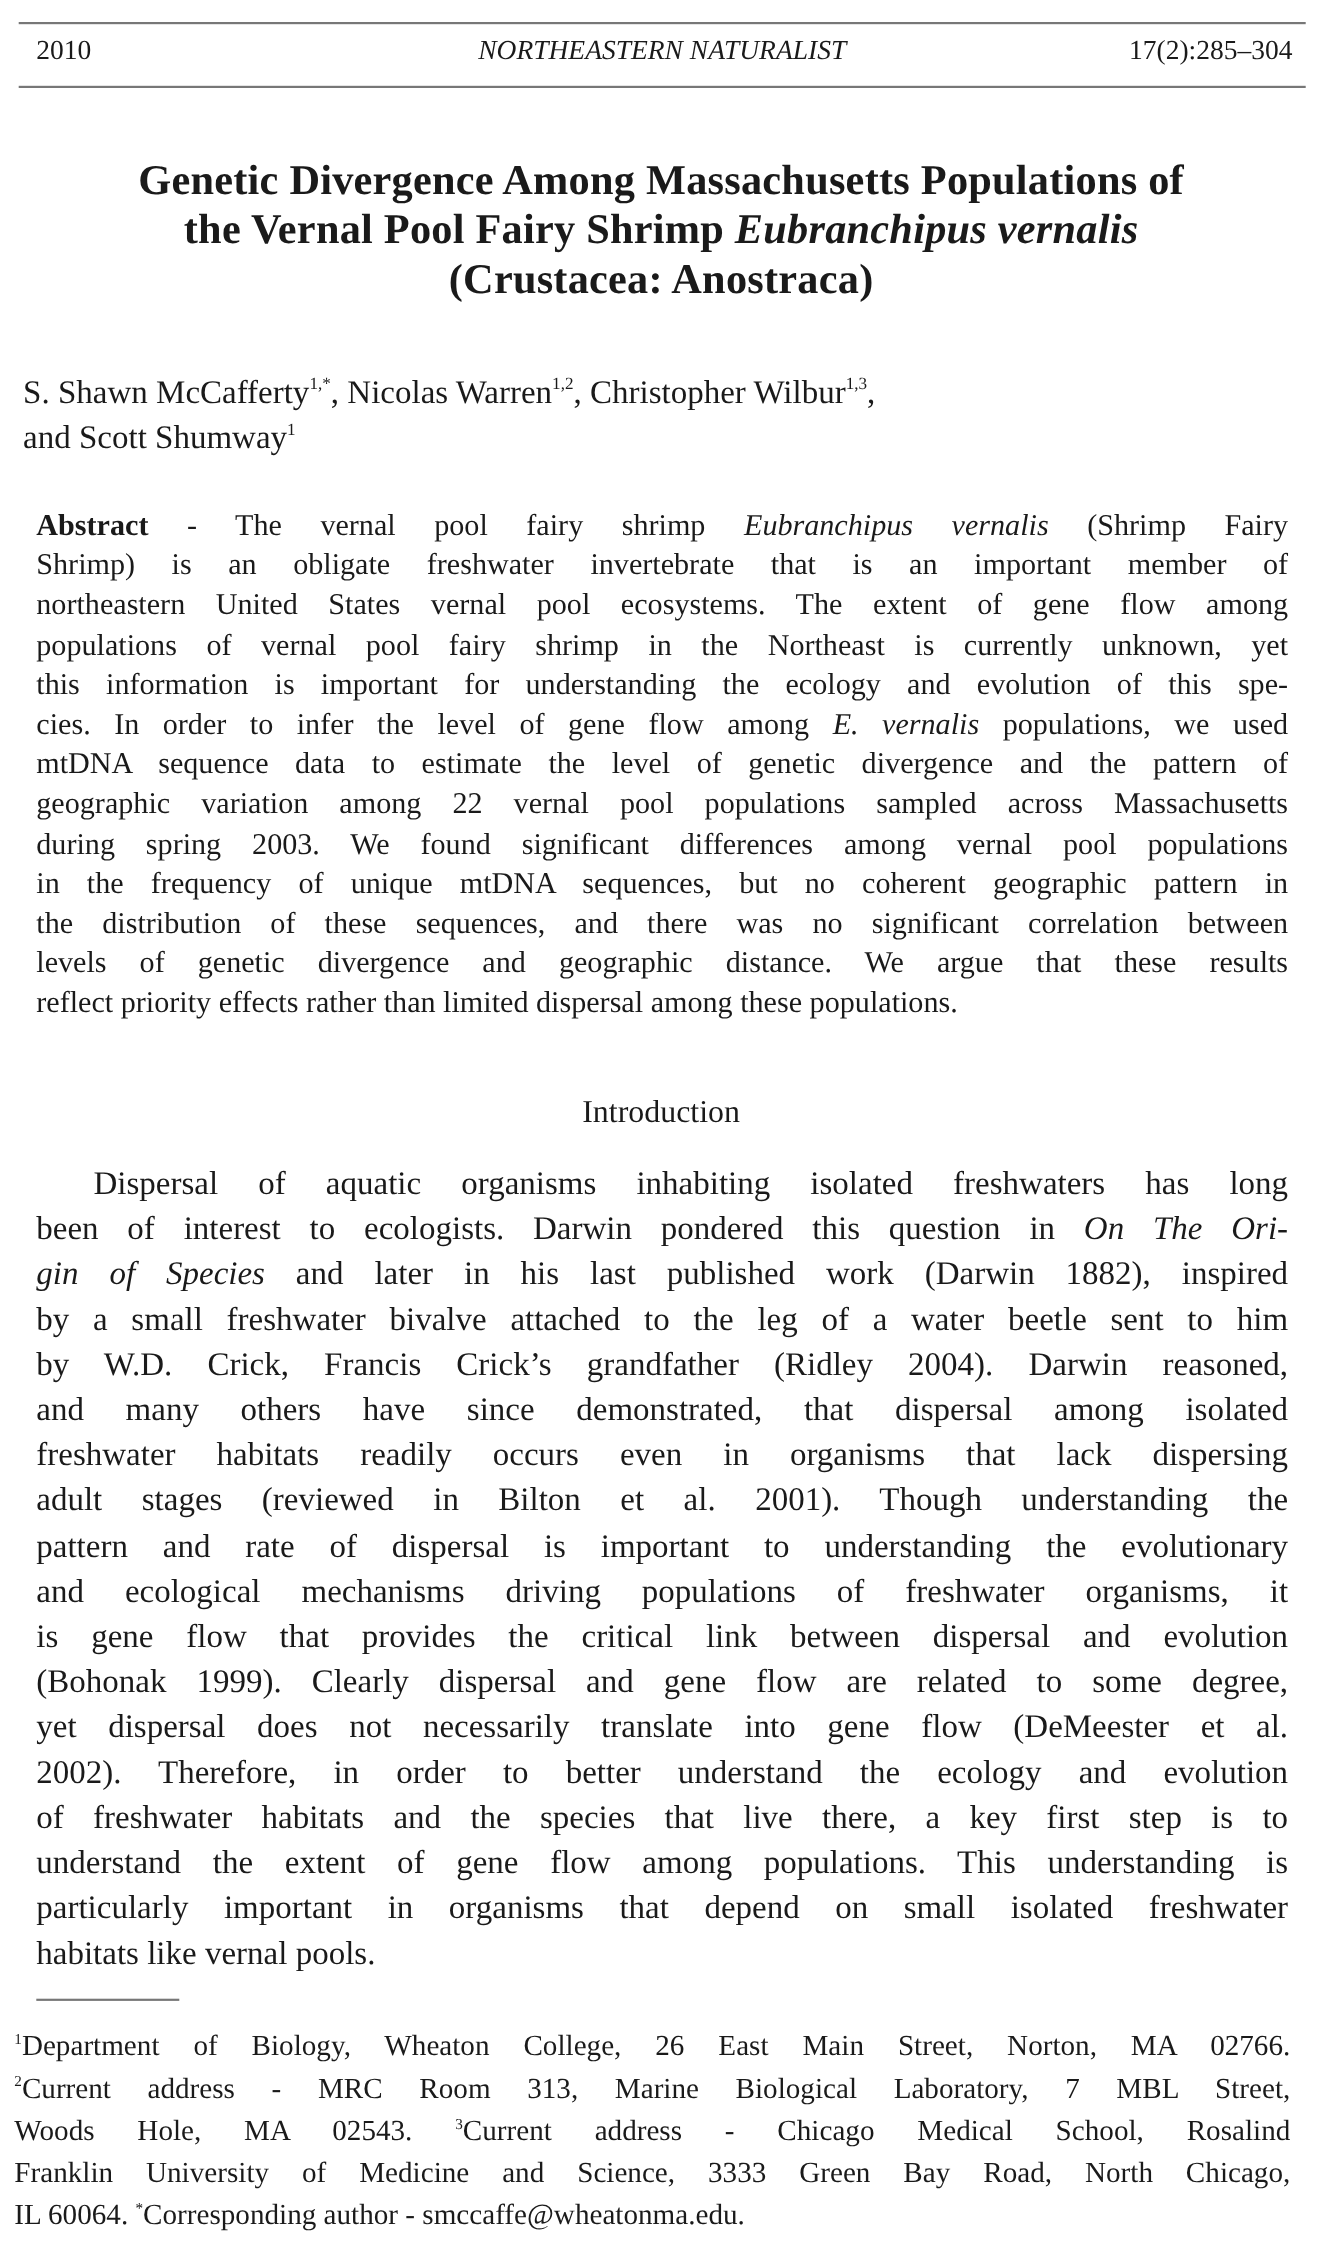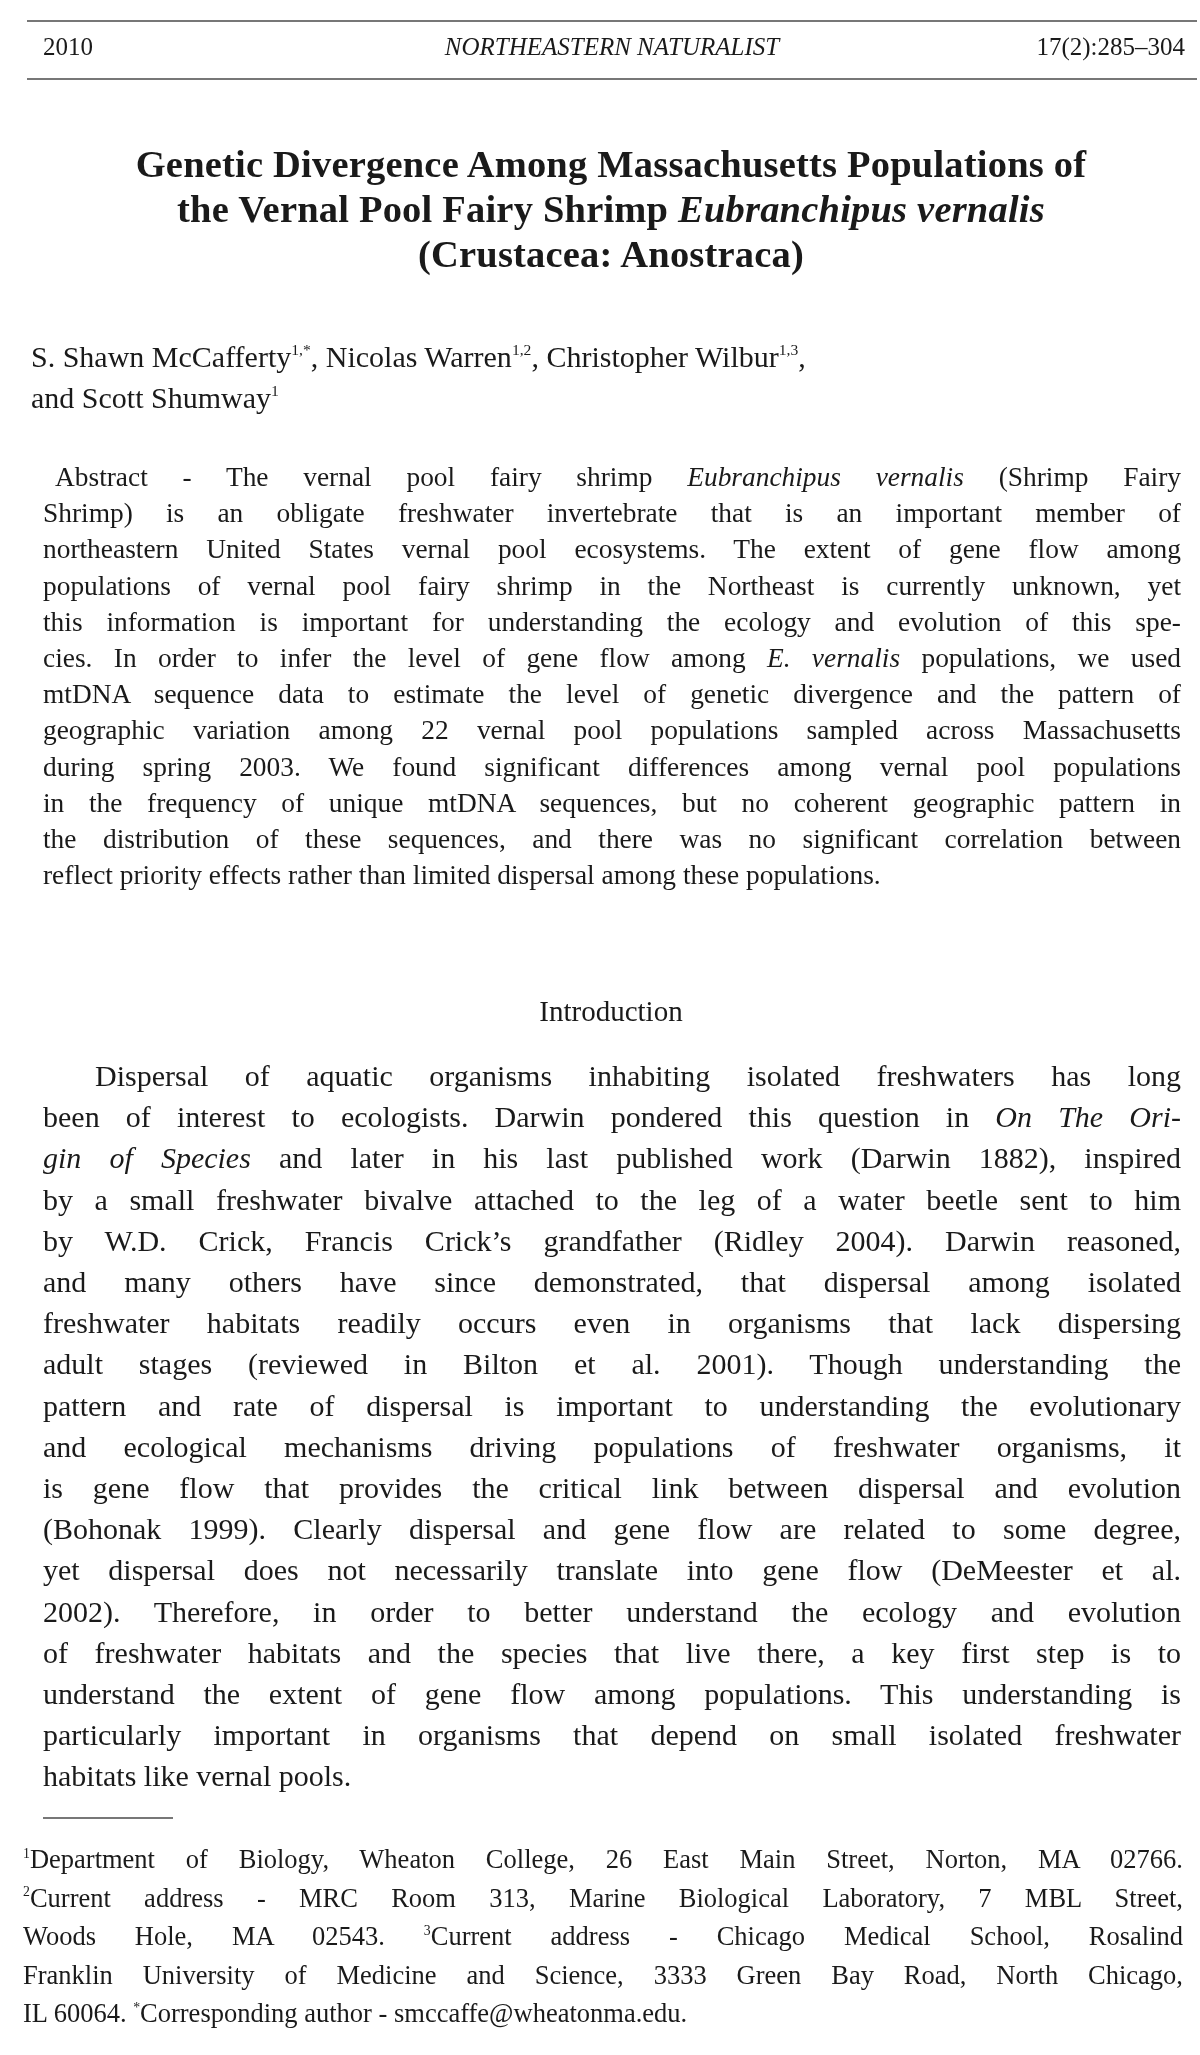--- a/index.html
+++ b/index.html
@@ -1,20 +1,20 @@
 <!DOCTYPE html>
 <html><head>
 <meta charset="utf-8">
 <style>
   html, body { margin: 0; padding: 0; background: #ffffff; }
   body {
     width: 1200px; height: 2055px; position: relative; overflow: hidden;
     font-family: "Liberation Serif", "DejaVu Serif", serif; color: #1a1a1a;
   }
-  .page { position: absolute; left: 11px; top: 0; width: 1060px; height: 2055px; }
+  .page { position: absolute; left: 1px; top: 0; width: 1060px; height: 2055px; }
 
   .running-head {
     position: absolute; left: 16px; width: 1170px; top: 20px; height: 56px;
     border-top: 2px solid #777; border-bottom: 2px solid #777;
   }
   .rh-year, .rh-journal, .rh-vol {
     position: absolute; top: 8px; font-size: 25px; line-height: 34px;
   }
   .rh-year { left: 16px; }
   .rh-journal { left: 0; right: 0; text-align: center; font-style: italic; letter-spacing: 0px; }
@@ -30,21 +30,21 @@
   .authors {
     position: absolute; left: 20px; width: 1160px; top: 336px;
     font-size: 30px; line-height: 41px;
   }
   sup { font-size: 0.52em; vertical-align: 0; position: relative; top: -0.75em; line-height: 0; }
 
   .abstract {
     position: absolute; left: 32px; width: 1138px; top: 459px;
     font-size: 27.4px; line-height: 36.2px; text-align: justify;
   }
-  .abstract .lbl { font-weight: normal; margin-left: 12px; }
+  .abstract .lbl { font-weight: bold; }
 
   .section-head {
     position: absolute; left: 0; width: 1200px; top: 993px;
     text-align: center; font-weight: normal; font-size: 29px; line-height: 36px;
   }
 
   .intro {
     position: absolute; left: 32px; width: 1138px; top: 1055px;
     font-size: 30px; line-height: 41.2px; text-align: justify; text-indent: 52px;
   }
@@ -87,20 +87,21 @@
     <span class="jl">Shrimp) is an obligate freshwater invertebrate that is an important member of</span>
     <span class="jl">northeastern United States vernal pool ecosystems. The extent of gene flow among</span>
     <span class="jl">populations of vernal pool fairy shrimp in the Northeast is currently unknown, yet</span>
     <span class="jl">this information is important for understanding the ecology and evolution of this spe-</span>
     <span class="jl"><span>cies. In order to infer the level of gene flow among </span><i>E. vernalis</i><span> populations, we used</span></span>
     <span class="jl">mtDNA sequence data to estimate the level of genetic divergence and the pattern of</span>
     <span class="jl">geographic variation among 22 vernal pool populations sampled across Massachusetts</span>
     <span class="jl">during spring 2003. We found significant differences among vernal pool populations</span>
     <span class="jl">in the frequency of unique mtDNA sequences, but no coherent geographic pattern in</span>
     <span class="jl">the distribution of these sequences, and there was no significant correlation between</span>
+    <span class="jl">levels of genetic divergence and geographic distance. We argue that these results</span>
     <span class="ll">reflect priority effects rather than limited dispersal among these populations.</span>
   </div>
 
   <h2 class="section-head" style="margin:0;">Introduction</h2>
 
   <div class="intro">
     <span class="jl">Dispersal of aquatic organisms inhabiting isolated freshwaters has long</span>
     <span class="jl" style="text-indent:0"><span>been of interest to ecologists. Darwin pondered this question in </span><i>On The Ori-</i></span>
     <span class="jl" style="text-indent:0"><i>gin of Species</i><span> and later in his last published work (Darwin 1882), inspired</span></span>
     <span class="jl" style="text-indent:0">by a small freshwater bivalve attached to the leg of a water beetle sent to him</span>

